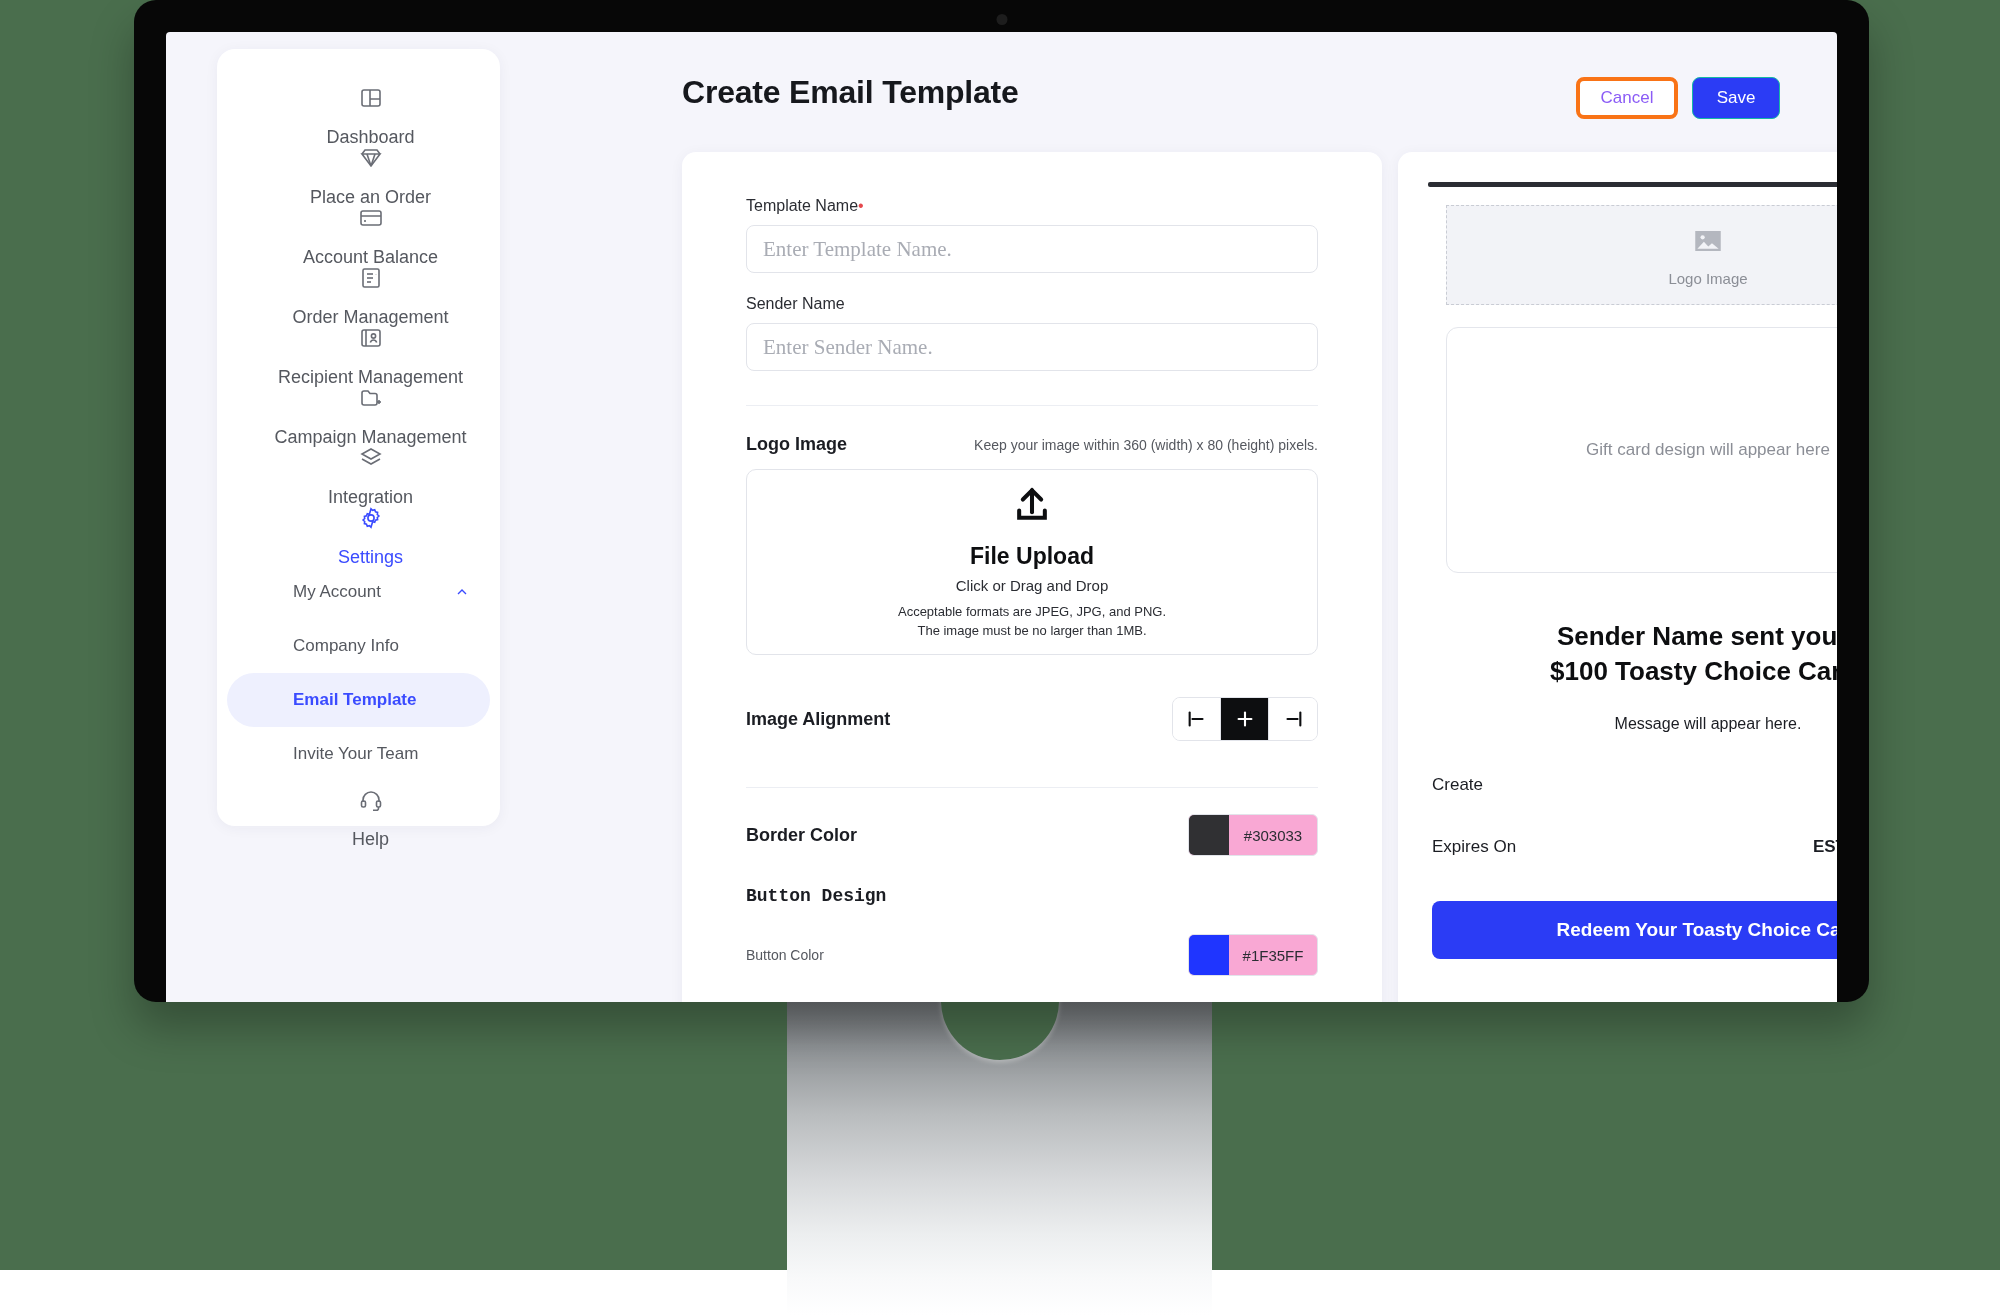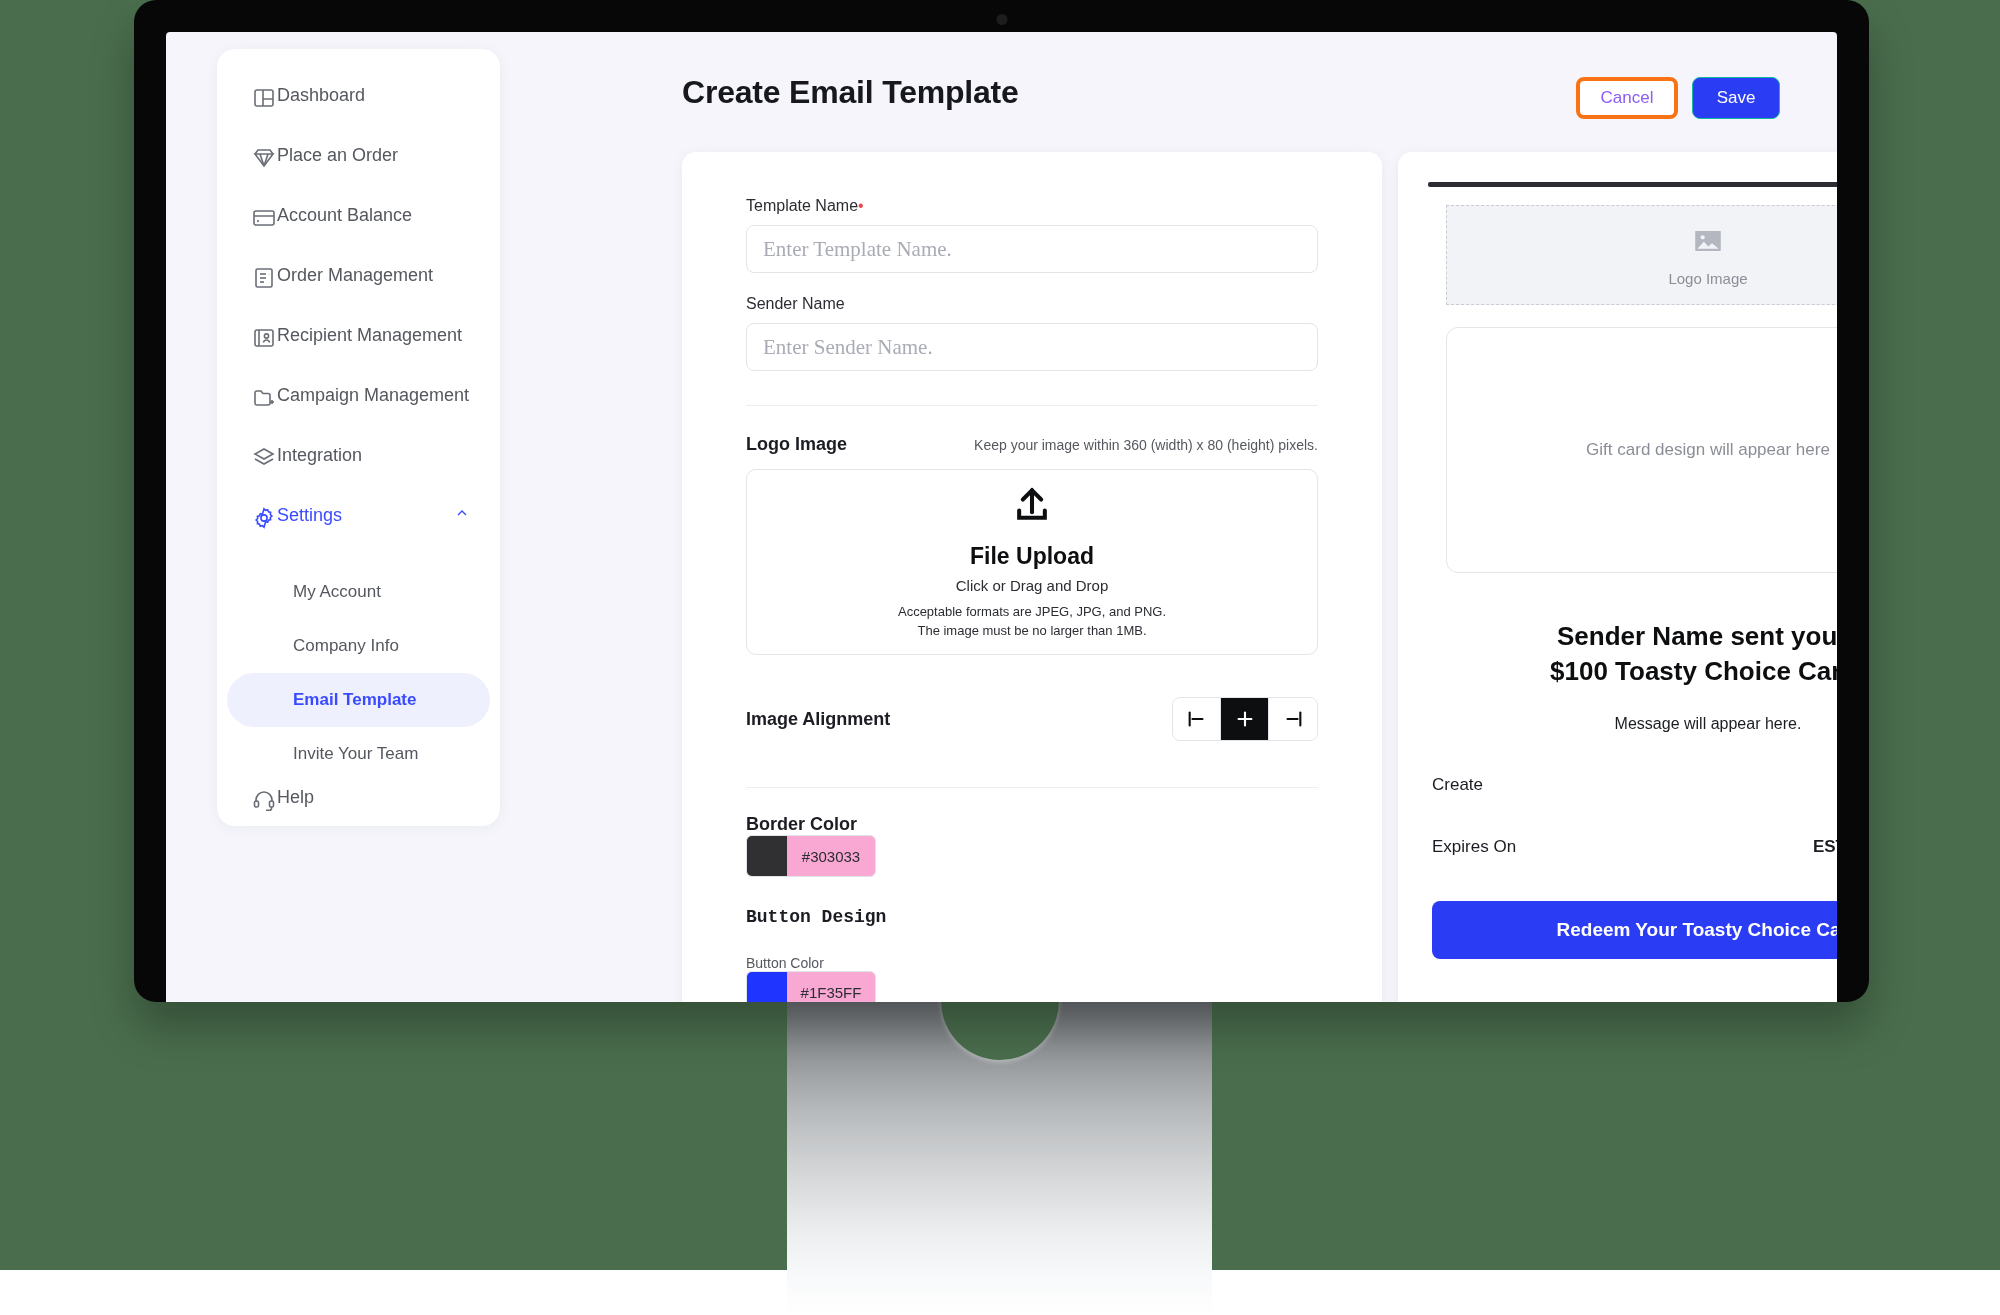--- a/index.html
+++ b/index.html
@@ -55,24 +55,24 @@
 
   
   #sidebar {
     position: absolute; left: 51px; top: 17px; width: 283px; height: 777px;
     background: #ffffff;
     border-radius: 18px;
     box-shadow: 0 2px 14px rgba(30,30,80,0.05);
     padding-top: 36px;
   }
   .nav-item {
-    display: flex; align-items: flex-start; 
+    display: flex; align-items: center; gap: 16px;
     height: 60px; padding: 0 0 0 24px;
     color: #55585f; font-size: 18px; cursor: pointer;
-    border-radius: 30px; margin: 0 10px;
+    border-radius: 30px; margin: 0 10px; flex-direction: column;
   }
   .nav-item .nav-ico { width: 26px; height: 26px; flex: 0 0 26px; display:flex; align-items:center; justify-content:center; }
   .nav-item .nav-ico svg { width: 24px; height: 24px; stroke: #6a6d75; fill: none; stroke-width: 1.6; }
   .nav-item.active { color: #3a4bff; }
   .nav-item.active .nav-ico svg { stroke: #3a4bff; }
   .nav-item .chev { margin-left: auto; margin-right: 20px; }
   .nav-item .chev svg { width: 16px; height: 16px; stroke: #6a6d75; stroke-width: 2; fill:none; }
   .nav-item.active .chev svg { stroke: #3a4bff; }
 
   .sub-item {
@@ -151,21 +151,21 @@
   }
   .align-btn {
     width: 48px; height: 100%; display:flex; align-items:center; justify-content:center;
     background:#fff; cursor:pointer; border-right: 1px solid #e2e4ea;
   }
   .align-btn:last-child { border-right: none; }
   .align-btn.selected { background:#0d0e10; }
   .align-btn svg { width: 22px; height: 22px; stroke:#0d0e10; stroke-width: 2.3; stroke-linecap:round; }
   .align-btn.selected svg { stroke:#ffffff; }
 
-  .color-row { display:flex; align-items:flex-start; justify-content:space-between; margin-top: 12px; flex-direction: column; }
+  .color-row { display:flex; align-items:center; justify-content:space-between; margin-top: 12px; }
   .color-label { font-size: 18px; font-weight: 700; color:#1b1d23; }
   .color-label.small { font-size: 14px; font-weight: 400; color:#55585f; }
   .color-field {
     display:flex; align-items:center; height: 42px; width: 130px;
     border:1px solid #e2e4ea; border-radius: 6px; overflow:hidden; cursor:pointer; background:#f9a8d4;
   }
   .swatch { width: 40px; height: 100%; flex:0 0 40px; }
   .color-hex { flex:1; text-align:center; font-size: 15px; color:#2b2d33; }
   .btn-design-title { font-size: 18px; font-weight: 700; color:#1b1d23; margin-top: 30px; font-family: Liberation Mono, monospace; }
 

